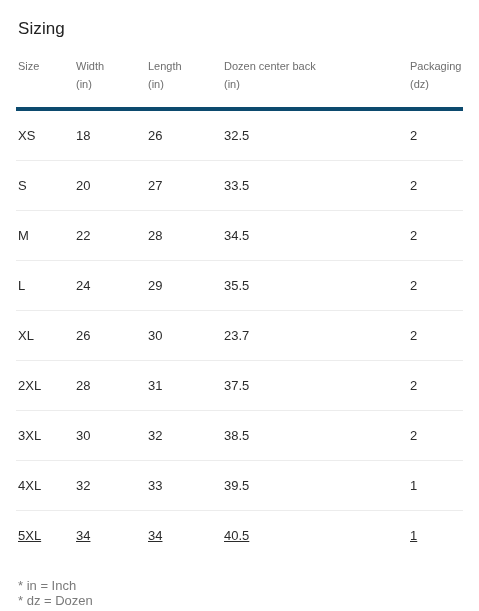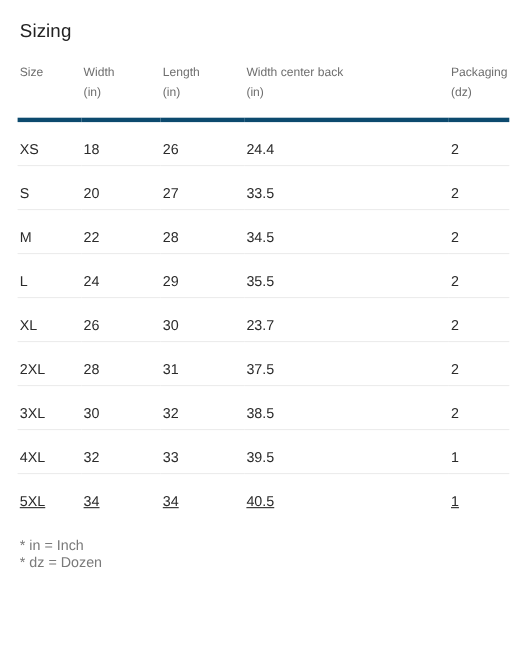--- a/index.html
+++ b/index.html
@@ -48,21 +48,21 @@
     vertical-align: top;
     border-bottom: 4px solid #0c4a6e;
   }
   table.sizing-table th .unit {
     display: block;
   }
   table.sizing-table td {
     font-size: 13px;
     line-height: 18px;
     color: #2b2b2b;
-    padding: 16px 0 5px 2px;
+    padding: 16px 0 15px 2px;
     vertical-align: middle;
     border-bottom: 1px solid #ececec;
   }
   table.sizing-table tbody tr:last-child td {
     border-bottom: none;
     text-decoration: underline;
   }
   
   col.c-size      { width: 58px; }
   col.c-width     { width: 72px; }
@@ -103,35 +103,35 @@
         </th>
         <th>
           <span>Width</span>
           <span class="unit">(in)</span>
         </th>
         <th>
           <span>Length</span>
           <span class="unit">(in)</span>
         </th>
         <th>
-          <span>Width center back</span>
+          <span>Dozen center back</span>
           <span class="unit">(in)</span>
         </th>
         <th>
           <span>Packaging</span>
           <span class="unit">(dz)</span>
         </th>
       </tr>
     </thead>
     <tbody>
       <tr>
         <td>XS</td>
         <td>18</td>
         <td>26</td>
-        <td>24.4</td>
+        <td>32.5</td>
         <td>2</td>
       </tr>
       <tr>
         <td>S</td>
         <td>20</td>
         <td>27</td>
         <td>33.5</td>
         <td>2</td>
       </tr>
       <tr>

